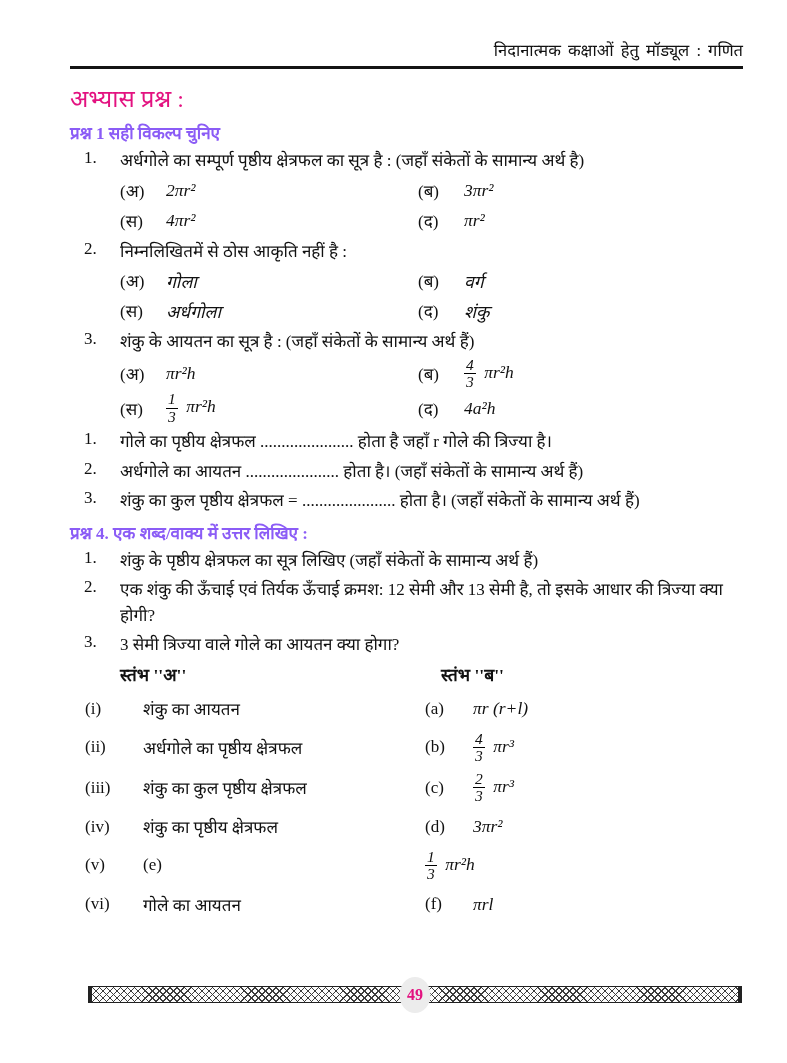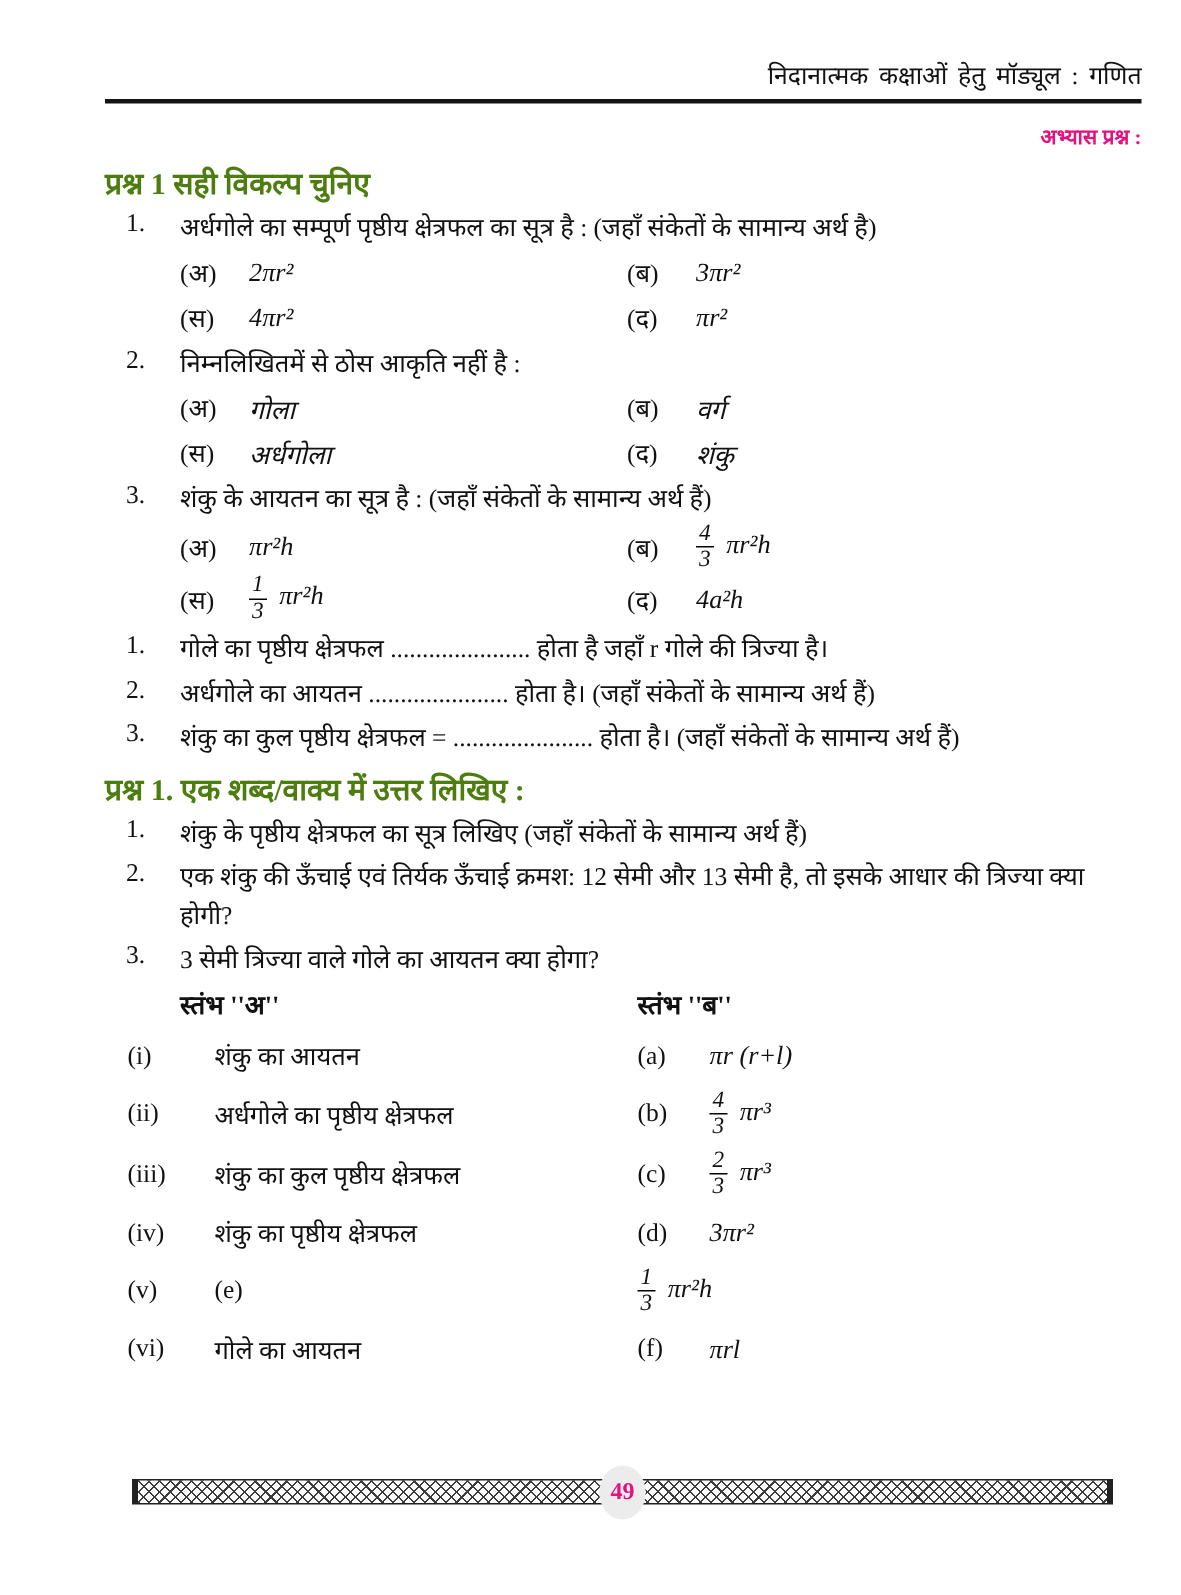--- a/index.html
+++ b/index.html
@@ -6,49 +6,48 @@
   * { box-sizing: border-box; }
   html, body { margin: 0; padding: 0; background: #ffffff; }
   .page {
     position: relative;
     width: 787px; height: 1063px;
     background: #ffffff;
     color: var(--ink);
     font-family: "Liberation Serif", serif;
     font-size: 17px;
     overflow: hidden;
-    padding: 40px 26px 0 70px;
+    padding: 40px 44px 0 70px;
   }
   
   .header-title {
     text-align: right;
     font-size: 16.5px;
     line-height: 1.3;
     margin-bottom: 5px;
     word-spacing: 3px;
   }
   .header-rule {
     height: 2px;
     border-top: 2.5px solid #141414;
     border-bottom: 1px solid #141414;
     margin-bottom: 12px;
   }
   
   .accent-heading {
     color: var(--accent);
-    font-weight: bold;
-    font-size: 14px;
+    font-weight: normal;
+    font-size: 24px;
     margin: 8px 0 2px 0;
-    text-align: right;
   }
   .q-title {
-    font-size: 20px;
+    font-size: 17px;
     font-weight: bold;
     margin: 7px 0 3px 0;
-    color: #4d7c0f;
+    color: #8b5cf6;
   }
   
   .item { display: flex; margin: 4px 0 2px 0; }
   .item .num { flex: none; width: 36px; margin-left: 14px; }
   .item .text { flex: 1; line-height: 1.5; }
   
   .options {
     display: grid;
     grid-template-columns: 298px auto;
     margin: 1px 0 3px 50px;
@@ -66,20 +65,21 @@
   }
   .frac .fnum, .frac .fden { display: block; line-height: 1.05; font-size: 15.5px; padding: 0 2px; }
   .frac .fden { border-top: 1.3px solid #000; }
   
   .cols-header {
     display: grid;
     grid-template-columns: 305px auto;
     margin: 4px 0 8px 50px;
     font-weight: bold;
     font-size: 17.5px;
+    gap: 16px;
   }
   .pair {
     display: grid;
     grid-template-columns: 58px 282px 48px auto;
     align-items: center;
     margin-left: 15px;
     min-height: 30px;
     margin-top: 7px;
   }
   
@@ -203,21 +203,21 @@
       <span class="num">2.</span>
       <span class="text">अर्धगोले का आयतन ...................... होता है। (जहाँ संकेतों के सामान्य अर्थ हैं)</span>
     </div>
     <div class="item">
       <span class="num">3.</span>
       <span class="text">शंकु का कुल पृष्ठीय क्षेत्रफल = ......................  होता है। (जहाँ संकेतों के सामान्य अर्थ हैं)</span>
     </div>
   </section>
 
   <section>
-    <div class="q-title">प्रश्न 1. एक शब्द/वाक्य में उत्तर लिखिए :</div>
+    <div class="q-title">प्रश्न 4. एक शब्द/वाक्य में उत्तर लिखिए :</div>
     <div class="item">
       <span class="num">1.</span>
       <span class="text">शंकु के पृष्ठीय क्षेत्रफल का सूत्र लिखिए (जहाँ संकेतों के सामान्य अर्थ हैं)</span>
     </div>
     <div class="item">
       <span class="num">2.</span>
       <span class="text">एक शंकु की ऊँचाई एवं तिर्यक ऊँचाई क्रमश: 12 सेमी और 13 सेमी है, तो इसके आधार की त्रिज्या क्या होगी?</span>
     </div>
     <div class="item">
       <span class="num">3.</span>

